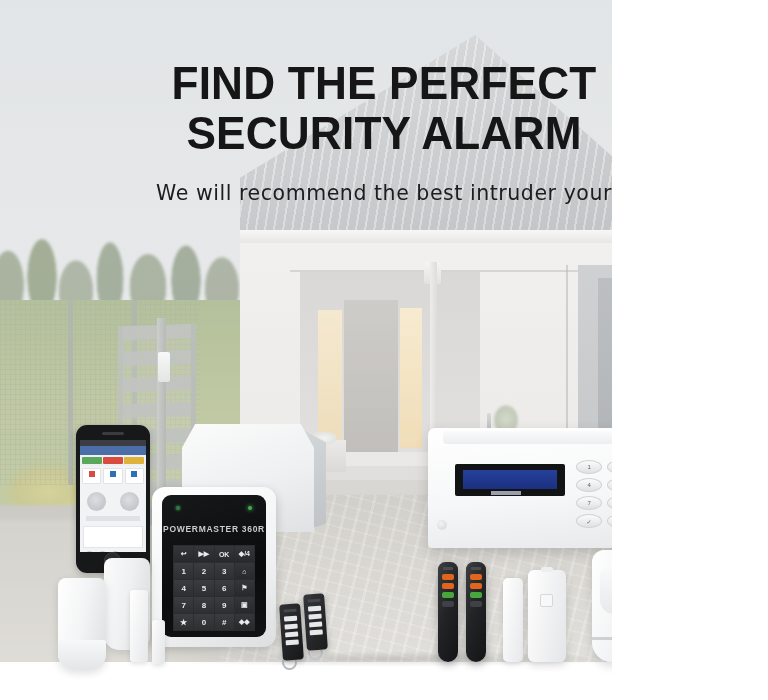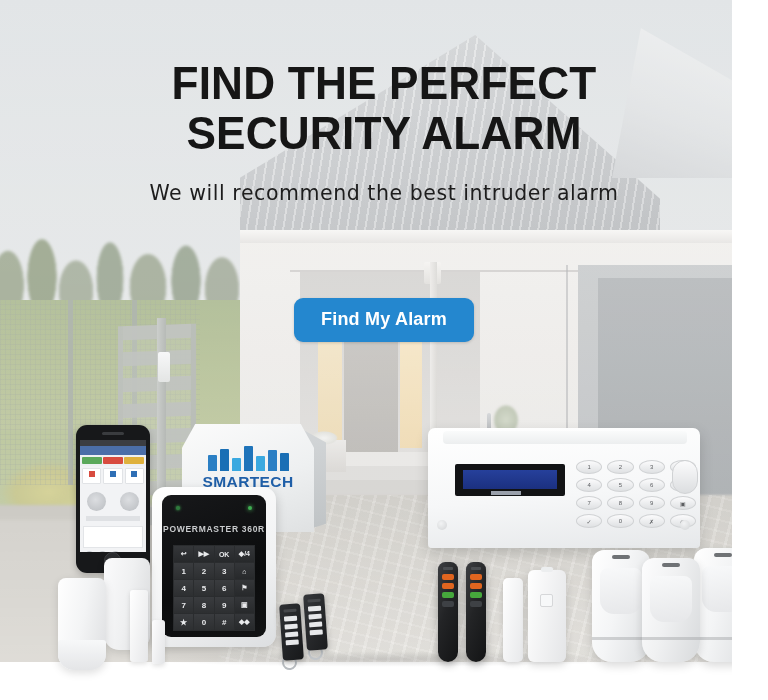--- a/index.html
+++ b/index.html
@@ -7,21 +7,21 @@
   html, body {
     margin: 0; padding: 0;
     width: 768px; height: 700px;
     overflow: hidden;
     background: #ffffff;
     font-family: "Liberation Sans", "DejaVu Sans", sans-serif;
   }
 
   #hero {
     position: relative;
-    width: 732px;
+    width: 612px;
     height: 700px;
     overflow: hidden;
     background: #d4d8db;
   }
 
   
   .bg-layer { position: absolute; }
 
   .sky {
     left: 0; top: 0; width: 768px; height: 300px;
@@ -502,27 +502,24 @@
     <div class="bg-layer gate-reader"></div>
     <div class="bg-layer wash"></div>
   </div>
 
   <div class="copy">
     <h1 class="headline" style="color: rgb(22, 22, 22);">
       <span>FIND THE PERFECT</span><br>
       <span>SECURITY ALARM</span>
     </h1>
     <p class="subhead">
-      <span>We will recommend the best intruder alarm</span><br>
+      <span>We will recommend the best intruder your</span><br>
     </p>
   </div>
 
-  <div class="cta-wrap">
-    <button class="cta" style="background: rgb(36, 135, 207);">Find My Alarm</button>
-  </div>
 
   <div id="products">
 
     <div class="pd base-shadow"></div>
 
     <div class="pd phone">
       <div class="phone-ear"></div>
       <div class="phone-screen">
         <div class="ph-status"></div>
         <div class="ph-nav"></div>
@@ -552,32 +549,20 @@
           <div class="ph-bdot"></div>
           <div class="ph-bdot"></div>
           <div class="ph-bdot"></div>
         </div>
       </div>
       <div class="phone-home"></div>
     </div>
 
     <div class="pd smartech-side"></div>
     <div class="pd smartech"></div>
-    <div class="pd st-logo">
-      <div class="st-bars" id="st-bars">
-          <div class="st-bar" style="height: 16px; background: rgb(43, 127, 196);"></div>
-          <div class="st-bar" style="height: 22px; background: rgb(26, 111, 181);"></div>
-          <div class="st-bar" style="height: 13px; background: rgb(58, 169, 224);"></div>
-          <div class="st-bar" style="height: 25px; background: rgb(31, 116, 186);"></div>
-          <div class="st-bar" style="height: 15px; background: rgb(58, 169, 224);"></div>
-          <div class="st-bar" style="height: 21px; background: rgb(43, 127, 196);"></div>
-          <div class="st-bar" style="height: 18px; background: rgb(26, 111, 181);"></div>
-        </div>
-      <div class="st-word" style="color: rgb(31, 95, 168);">SMARTECH</div>
-    </div>
 
     <div class="pd keypad-body"></div>
     <div class="pd keypad-face"></div>
     <div class="pd kp-led-a"></div>
     <div class="pd kp-led-b"></div>
     <div class="pd kp-brand">POWERMASTER 360R</div>
     <div class="pd kp-grid" id="kp-grid">
         <div class="kp-key fn">↩</div>
         <div class="kp-key fn">▶▶</div>
         <div class="kp-key fn">OK</div>

